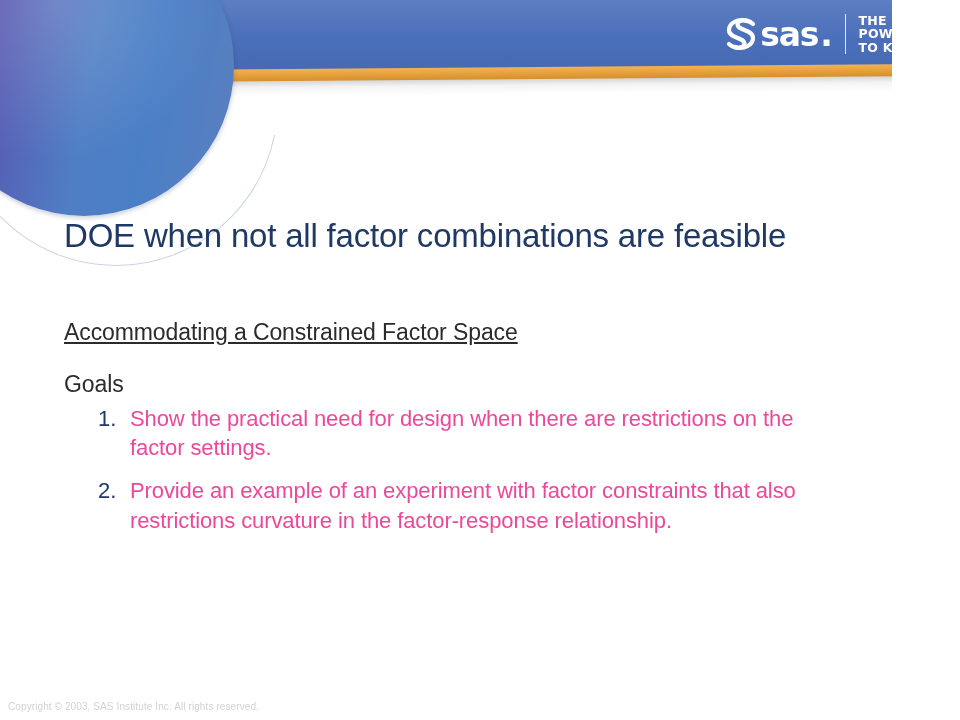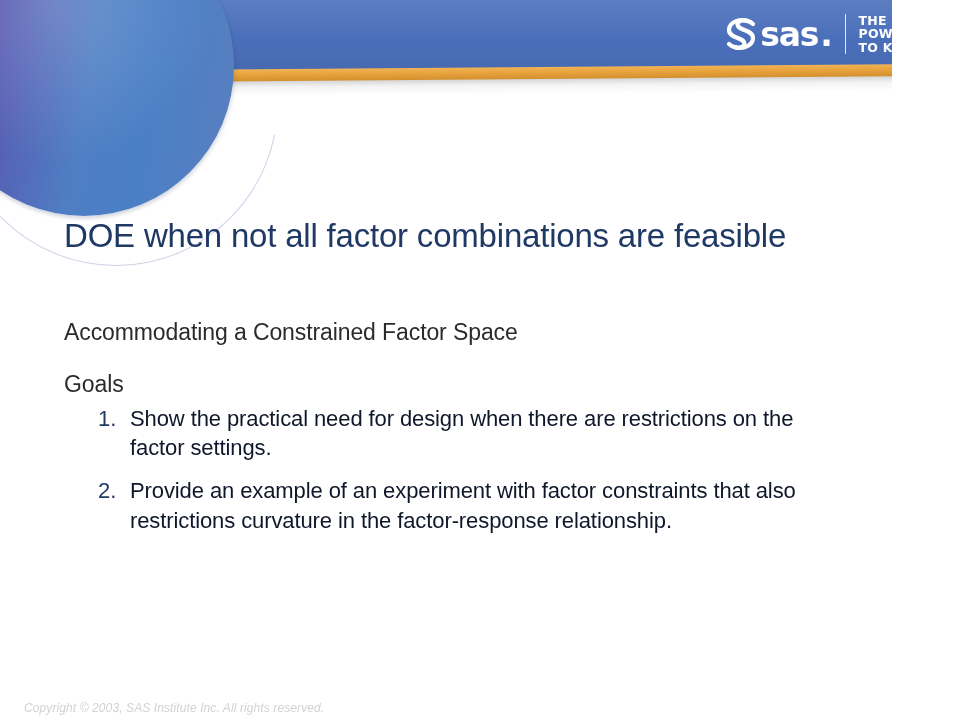--- a/index.html
+++ b/index.html
@@ -162,20 +162,21 @@
     left: 64px;
     top: 318px;
     width: 840px;
   }
   .subtitle-line {
     font-size: 23px;
     color: #2b2b2b;
     line-height: 1.3;
     margin-bottom: 22px;
     letter-spacing: -0.1px;
+    text-decoration: underline;
   }
   .goals-line {
     font-size: 23px;
     color: #2b2b2b;
     line-height: 1.3;
     margin-bottom: 4px;
     letter-spacing: -0.1px;
   }
 
   .goal-list {
@@ -192,37 +193,36 @@
   .goal-num {
     flex: 0 0 auto;
     width: 32px;
     font-size: 22px;
     color: #1f3864;
     line-height: 1.33;
   }
   .goal-text {
     flex: 1 1 auto;
     font-size: 22px;
-    color: #0f172a;
+    color: #ec4899;
     line-height: 1.33;
     letter-spacing: -0.1px;
     max-width: 690px;
   }
 
   
   .footer-copyright {
     position: absolute;
-    left: 24px;
+    left: 8px;
     top: 701px;
-    font-size: 12px;
+    font-size: 10px;
     color: #d2d2d2;
     font-family: "Liberation Sans", sans-serif;
     letter-spacing: 0.1px;
     white-space: nowrap;
-    font-style: italic;
   }
 </style>
 </head>
 <body>
 
 <div class="slide">
 
   <div class="header-band">
 
     <div class="sas-logo">

